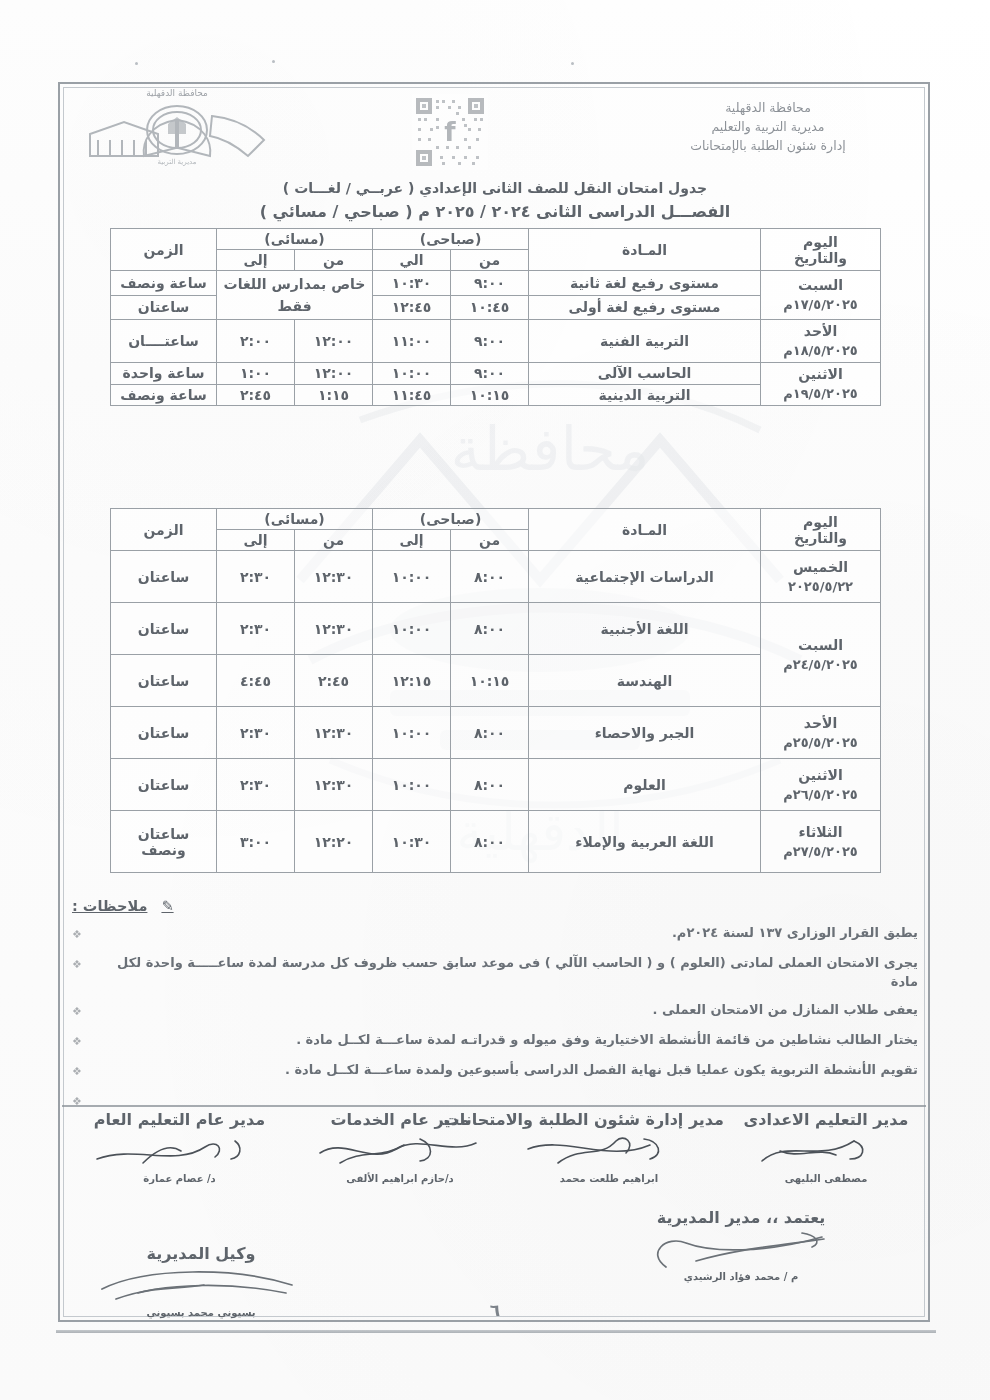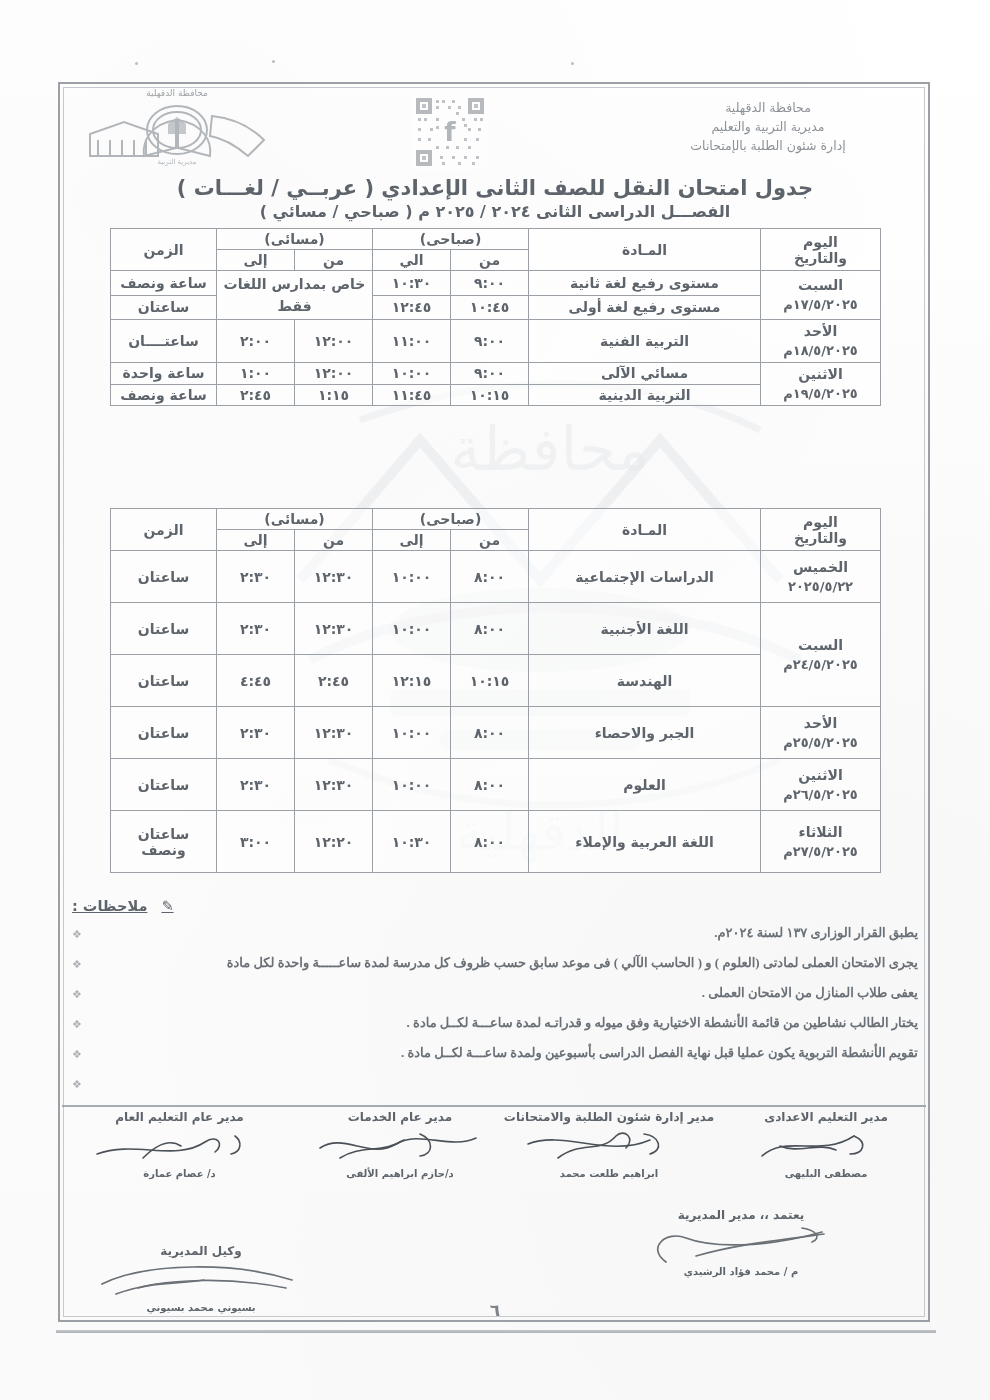--- a/index.html
+++ b/index.html
@@ -64,21 +64,21 @@
     padding-top:8px;width:300px;letter-spacing:.3px;
   }
 
   
   .title-block{
     position:absolute;left:72px;top:176px;width:846px;
     text-align:center;
     color:#5e646b;
     font-weight:bold;
   }
-  .title-line{font-size:21px;line-height:24px;letter-spacing:.2px;}
+  .title-line{font-size:14px;line-height:24px;letter-spacing:.2px;}
   .title-line.l2{font-size:16px;}
 
   
   table.sched{
     position:absolute;
     border-collapse:collapse;
     table-layout:fixed;
     background:rgba(255,255,255,.55);
   }
   table.sched td,table.sched th{
@@ -116,29 +116,29 @@
     display:flex;align-items:center;justify-content:flex-start;gap:14px;
     flex-direction:row-reverse;
   }
   .note-row{
     display:flex;flex-direction:row-reverse;align-items:flex-start;gap:8px;
     font-size:13px;font-weight:bold;line-height:19px;
     margin-top:9px;color:#6a7077;
     justify-content:flex-start;
   }
   .note-row .bullet{flex:0 0 auto;opacity:.55;font-size:11px;padding-top:2px;}
-  .note-row .txt{flex:1 1 auto;text-align:right;letter-spacing:.1px;font-family:Liberation Serif, serif;}
+  .note-row .txt{flex:1 1 auto;text-align:right;letter-spacing:.1px;}
 
   
   .sig-divider{
     position:absolute;left:62px;top:1105px;width:864px;height:2px;background:#8a9097;opacity:.75;
   }
   .sig-area{position:absolute;left:62px;top:1108px;width:864px;height:210px;}
   .sig{position:absolute;text-align:center;color:#5e646b;font-weight:bold;}
-  .sig .role{font-size:12px;white-space:nowrap;}
+  .sig .role{font-size:16px;white-space:nowrap;}
   .sig .name{font-size:10px;white-space:nowrap;}
   .sig .scribble{height:44px;position:relative;}
   .sig-a{right:0px;top:2px;width:200px;}
   .sig-b{right:202px;top:2px;width:230px;}
   .sig-c{right:416px;top:2px;width:220px;}
   .sig-d{right:634px;top:2px;width:225px;}
   .sig-e{right:60px;top:100px;width:250px;}
   .sig-f{right:600px;top:136px;width:250px;}
   .page-num{
     position:absolute;left:0;right:0;top:1300px;text-align:center;
@@ -329,21 +329,21 @@
         <td>١٢:٠٠</td>
         <td>٢:٠٠</td>
         <td>ساعتــــان</td>
       </tr>
 
       <tr class="thick-top">
         <td class="day-cell" rowspan="2">
           <span>الاثنين</span>
           <span class="dnum">١٩/٥/٢٠٢٥م</span>
         </td>
-        <td class="sub-cell">مسائي الآلى</td>
+        <td class="sub-cell">الحاسب الآلى</td>
         <td>٩:٠٠</td>
         <td>١٠:٠٠</td>
         <td>١٢:٠٠</td>
         <td>١:٠٠</td>
         <td>ساعة واحدة</td>
       </tr>
       <tr>
         <td class="sub-cell">التربية الدينية</td>
         <td>١٠:١٥</td>
         <td>١١:٤٥</td>

